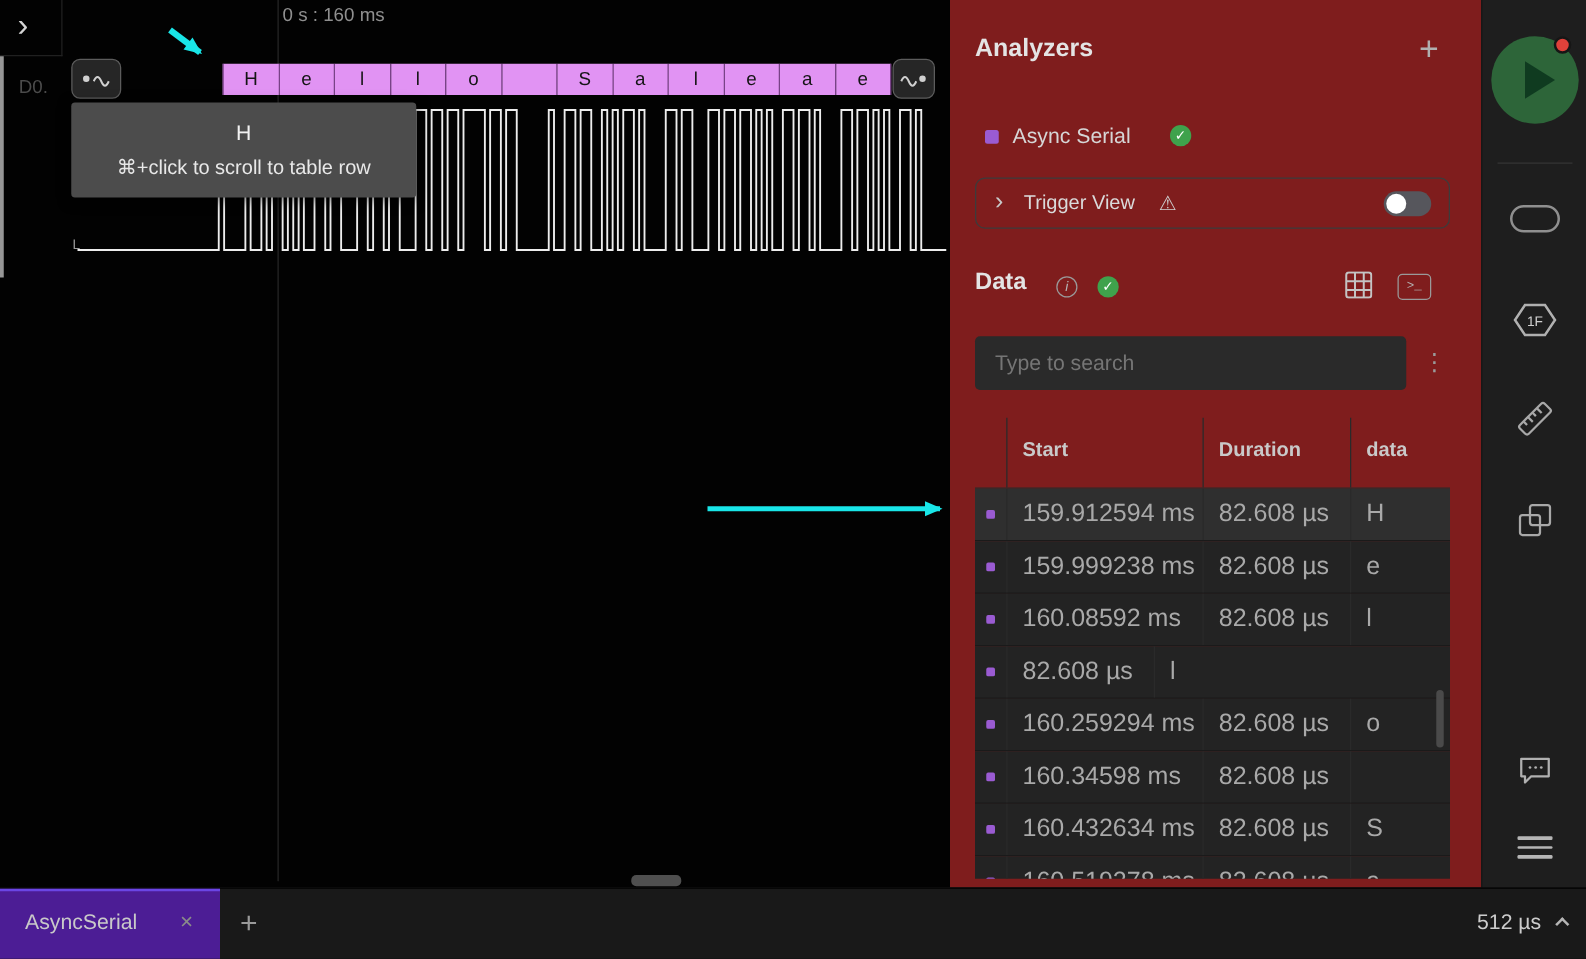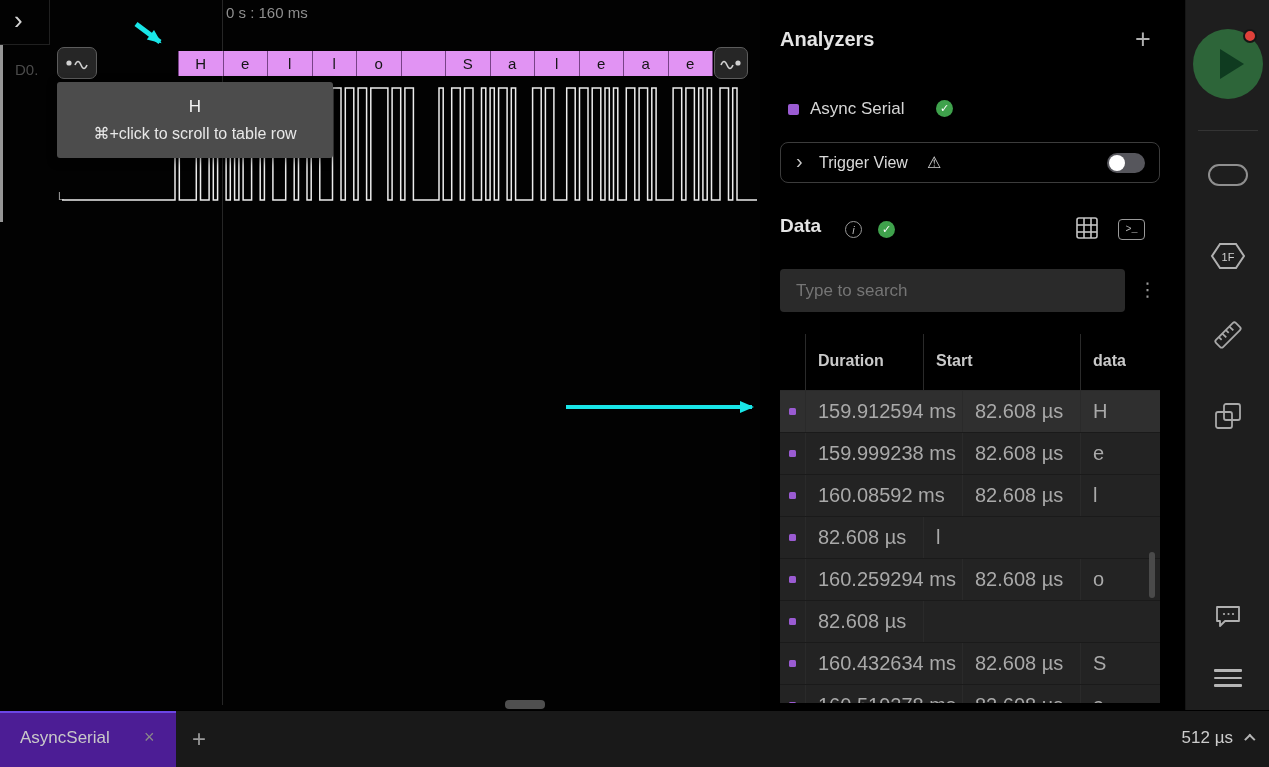--- a/index.html
+++ b/index.html
@@ -33,21 +33,21 @@
   #tooltip .tt-title{font-size:17px;color:#f2f2f2}
   #tooltip .tt-hint{font-size:16px;color:#e8e8e8}
   #h-thumb{left:505px;top:700px;width:40px;height:9px;background:#4f4f4f;border-radius:4px}
 
   
   #annot{left:0;top:0;z-index:30;pointer-events:none}
   .arrow{stroke:var(--c-cyan)}
   #ah path{fill:var(--c-cyan)}
 
   
-  #side-panel{left:760px;top:0;width:425px;height:710px;background:#000000}
+  #side-panel{left:760px;top:0;width:425px;height:710px;background:#7f1d1d}
   #analyzers-title{left:20px;top:28px;font-size:20px;font-weight:600;color:#e4e4e4}
   #add-analyzer{left:368px;top:24px;width:30px;text-align:center;font-size:27px;font-weight:300;color:#b0b0b0;cursor:pointer}
   #analyzer-swatch{left:28px;top:104px;width:11px;height:11px;border-radius:2px;background:var(--c-swatch)}
   #analyzer-label{left:50px;top:99px;font-size:17px;color:#d6d6d6}
   .check{width:17px;height:17px;border-radius:50%;background:var(--c-green);color:#fff;font-size:11px;
     display:flex;align-items:center;justify-content:center}
   #analyzer-check{left:176px;top:100px}
   #trigger-box{left:20px;top:142px;width:380px;height:41px;border:1px solid #3c3c3c;border-radius:8px;cursor:pointer}
   #trigger-chevron{left:15px;top:7px;font-size:20px;color:#c8c8c8}
   #trigger-label{left:38px;top:11px;font-size:16px;color:#dadada}
@@ -203,22 +203,22 @@
     <div id="terminal-icon" class="abs">&gt;_</div>
 
     <div id="search-box" class="abs">
       <input id="search-input" placeholder="Type to search" style="">
     </div>
     <div id="search-kebab" class="abs">⋮</div>
 
     <div id="data-table" class="abs">
       <div id="thead">
         <div class="hc w-mark"></div>
+        <div class="hc w-start">Start</div>
         <div class="hc w-dur">Duration</div>
-        <div class="hc w-start">Start</div>
         <div class="hc w-data">data</div>
       </div>
       <div id="table-rows">
           <div class="trow sel">
             <div class="tc tmark w-mark">
               <span class="pdot"></span>
             </div>
             <div class="tc w-start">159.912594 ms</div>
             <div class="tc w-dur">82.608 µs</div>
             <div class="tc w-data">H</div>
@@ -251,20 +251,21 @@
               <span class="pdot"></span>
             </div>
             <div class="tc w-start">160.259294 ms</div>
             <div class="tc w-dur">82.608 µs</div>
             <div class="tc w-data">o</div>
           </div>
           <div class="trow">
             <div class="tc tmark w-mark">
               <span class="pdot"></span>
             </div>
+            <div class="tc w-start">160.34598 ms</div>
             <div class="tc w-dur">82.608 µs</div>
             <div class="tc w-data"> </div>
           </div>
           <div class="trow">
             <div class="tc tmark w-mark">
               <span class="pdot"></span>
             </div>
             <div class="tc w-start">160.432634 ms</div>
             <div class="tc w-dur">82.608 µs</div>
             <div class="tc w-data">S</div>

